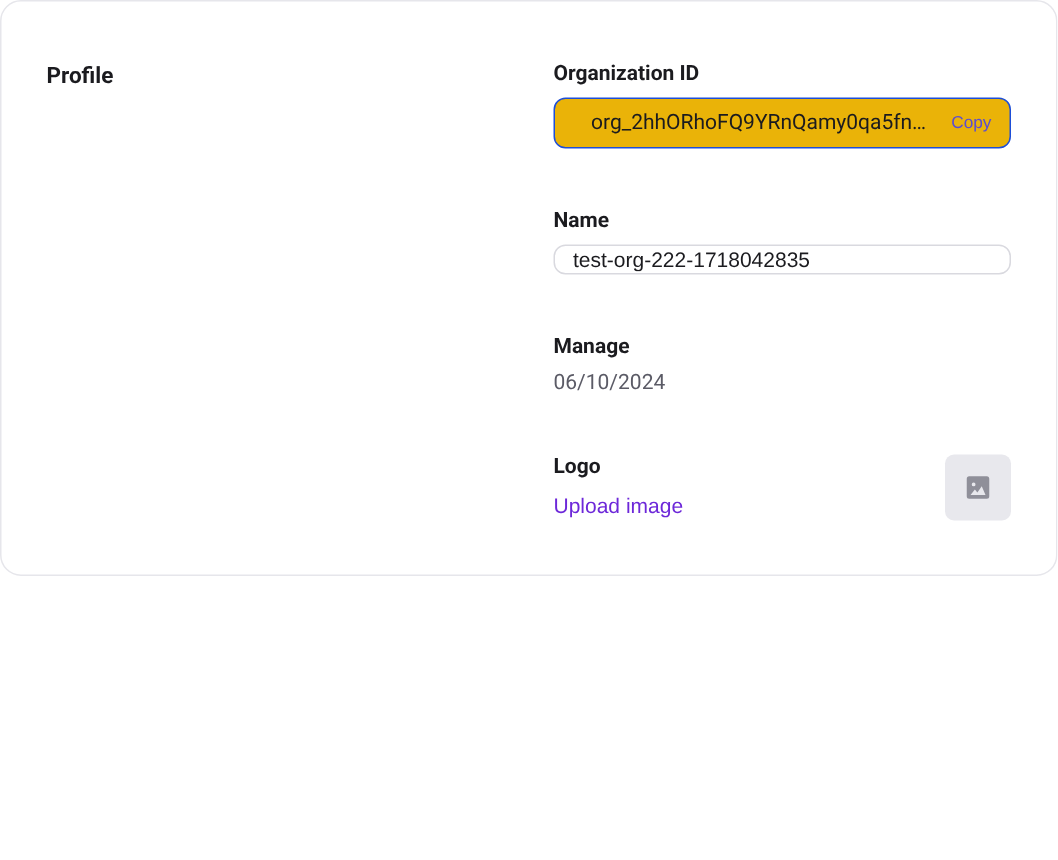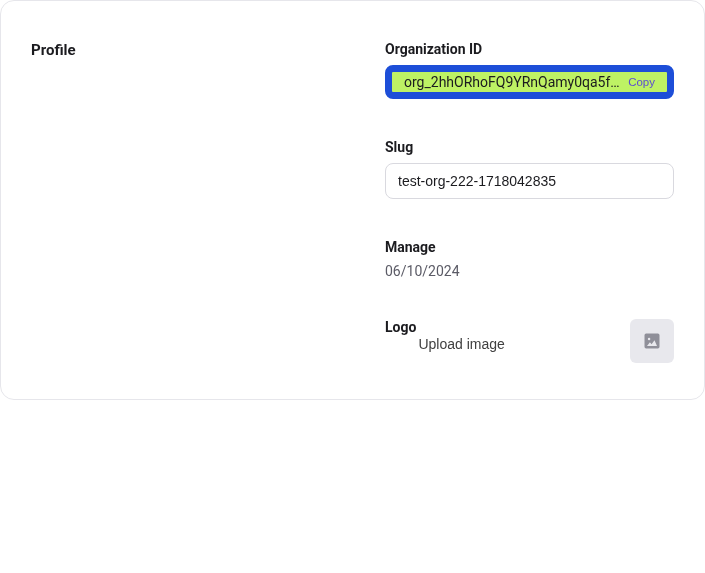--- a/index.html
+++ b/index.html
@@ -12,21 +12,21 @@
   .card {
     width: 705px;
     margin: 0;
     border: 1px solid #e6e6eb;
     border-radius: 14px;
     padding: 40px 30px 36px 30px;
     position: relative;
   }
   .cols {
     display: flex;
-    gap: 24px;
+    gap: 8px;
   }
   .left {
     flex: 0 0 330px;
   }
   .right {
     flex: 1 1 auto;
     min-width: 0;
   }
   .section-title {
     font-size: 15px;
@@ -45,24 +45,24 @@
   .field:last-child { margin-bottom: 0; }
   .field-label {
     font-size: 14px;
     font-weight: 700;
     color: #1b1b1f;
     margin: 0 0 8px 0;
   }
   .org-id-box {
     display: flex;
     align-items: center;
-    background: #bef264;
-    border: 7px solid #1d4ed8;
+    background: #eab308;
+    border: 1px solid #1d4ed8;
     border-radius: 8px;
-    padding: 0 8px 0 12px;
+    padding: 0 8px 0 24px;
     height: 34px;
     overflow: hidden;
   }
   .org-id-text {
     flex: 1 1 auto;
     min-width: 0;
     white-space: nowrap;
     overflow: hidden;
     text-overflow: ellipsis;
     font-size: 14px;
@@ -74,52 +74,51 @@
     background: transparent;
     border: none;
     color: #5b4dd1;
     font-size: 11.5px;
     font-weight: 500;
     cursor: pointer;
     padding: 2px 4px;
   }
   .text-input {
     width: 100%;
-    height: 36px;
+    height: 20px;
     border: 1px solid #d9d9df;
     border-radius: 8px;
     padding: 0 12px;
     font-size: 14px;
     color: #1b1b1f;
     background: #fff;
     outline: none;
   }
   .readonly-value {
     font-size: 14px;
     color: #5b5b66;
   }
   .logo-row {
     display: flex;
     align-items: flex-start;
     justify-content: space-between;
   }
   .logo-left {
     display: flex;
-    flex-direction: row;
+    flex-direction: column;
     gap: 2px;
   }
   .upload-link {
     font-size: 14px;
-    color: #404040;
+    color: #6d28d9;
     background: transparent;
     border: none;
     padding: 0;
     text-align: right;
     cursor: pointer;
-    margin-top: 17px;
   }
   .logo-placeholder {
     width: 44px;
     height: 44px;
     border-radius: 6px;
     background: #e8e8ed;
     display: flex;
     align-items: center;
     justify-content: center;
     color: #8f8f99;
@@ -139,21 +138,21 @@
 
       <div class="field">
         <div class="field-label">Organization ID</div>
         <div class="org-id-box">
           <span class="org-id-text">org_2hhORhoFQ9YRnQamy0qa5fn…</span>
           <button class="copy-btn">Copy</button>
         </div>
       </div>
 
       <div class="field">
-        <div class="field-label">Slug</div>
+        <div class="field-label">Name</div>
         <input class="text-input" type="text" value="test-org-222-1718042835" style="">
       </div>
 
       <div class="field">
         <div class="field-label">Manage</div>
         <div class="readonly-value">06/10/2024</div>
       </div>
 
 
       <div class="field">

